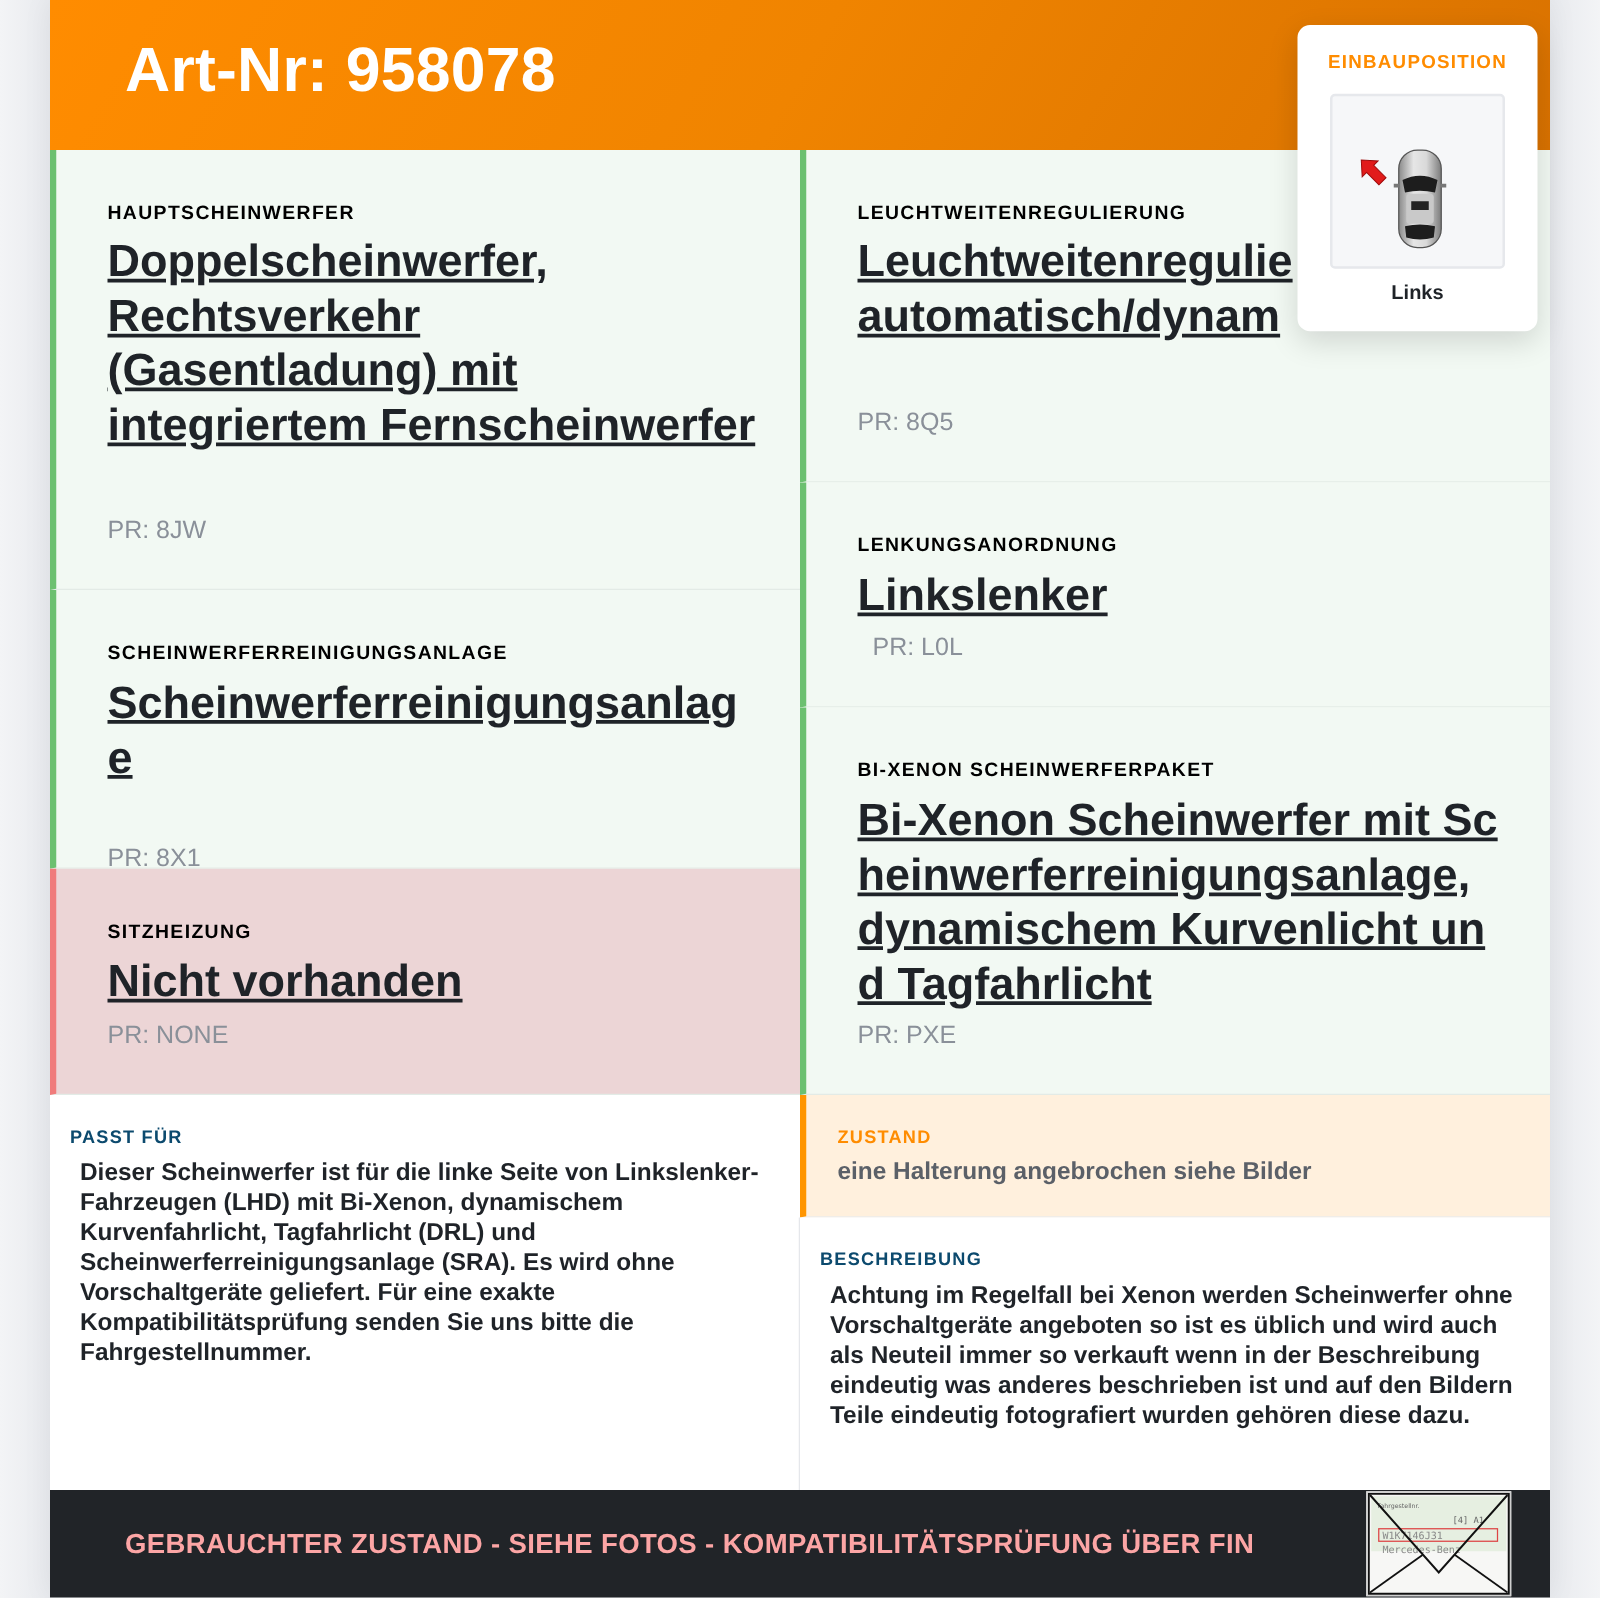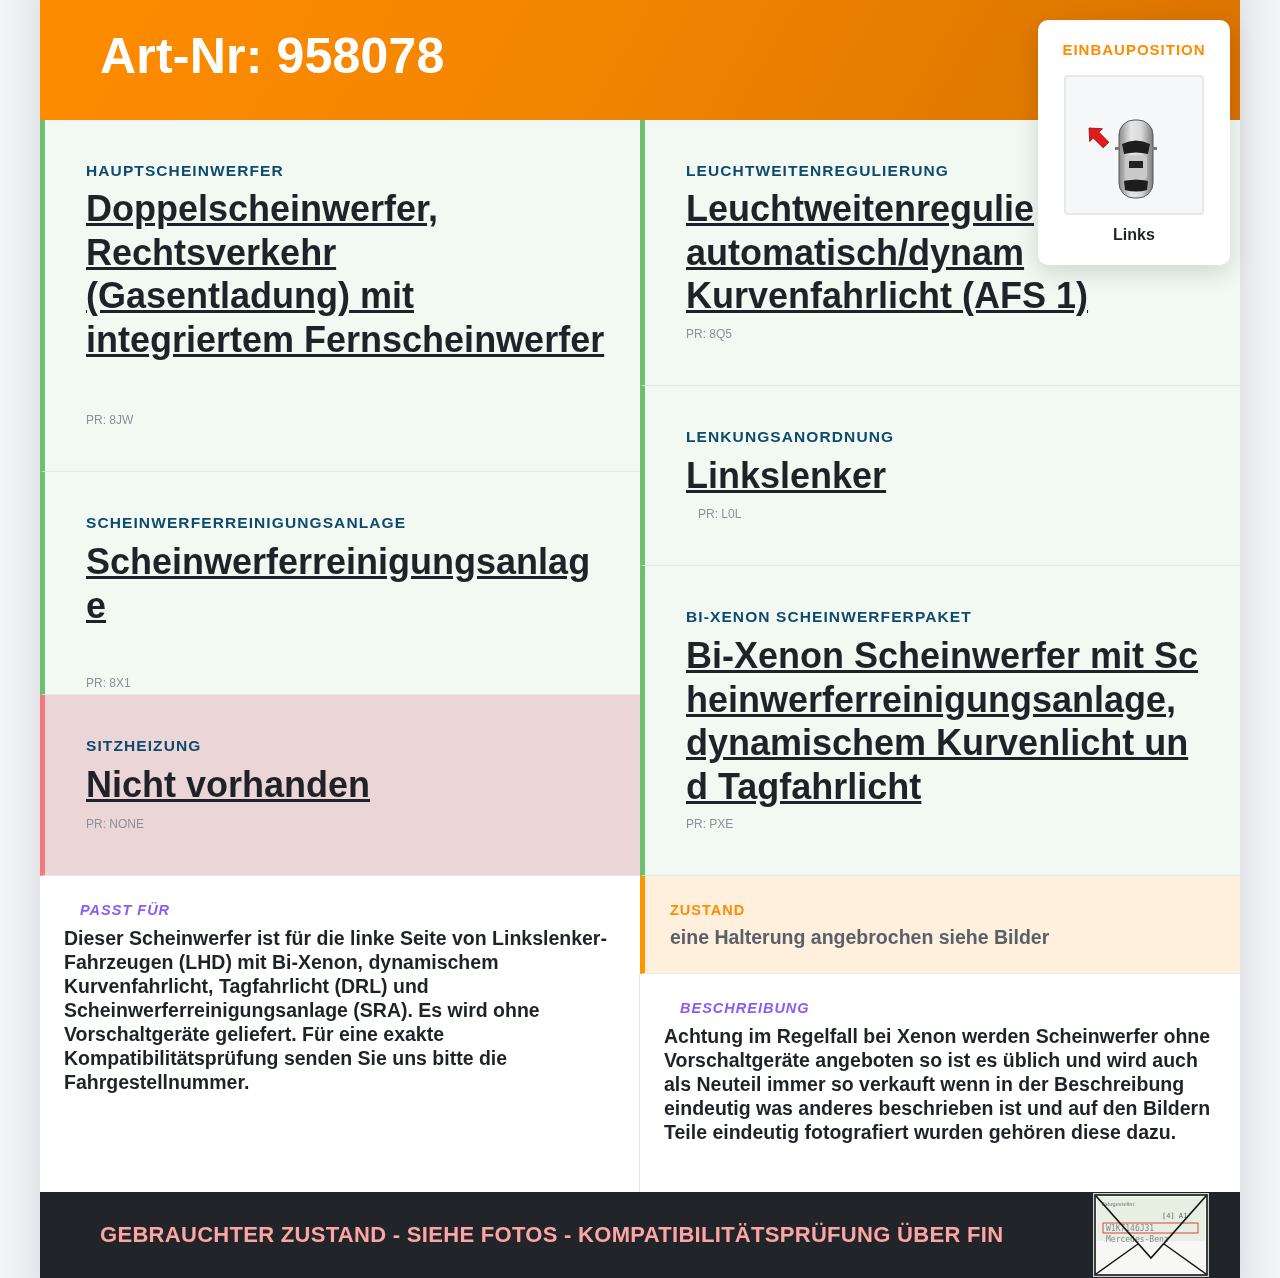--- a/index.html
+++ b/index.html
@@ -44,38 +44,38 @@
   }
   .feat {
     position: absolute; left: 0; width: 600px;
     background: #f2f9f3;
     border-left: 5px solid #6cc070;
     border-bottom: 1px solid #e3ebe6;
   }
   .feat.missing { background: #ecd5d6; border-left-color: #f07b7b; }
   .feat .cat {
     position: absolute; left: 41px;
-    font-size: 15.5px; font-weight: 700; letter-spacing: 1.1px; color: #0c4a6e;
+    font-size: 15.5px; font-weight: 700; letter-spacing: 1.1px; color: #000000;
   }
   .feat .val {
     position: absolute; left: 41px; width: 520px;
     font-size: 36px; font-weight: 700; color: #1f2328; line-height: 43.5px;
     word-break: break-all;
     text-decoration: underline;
   }
   .feat .pr {
     position: absolute; left: 41px;
-    font-size: 12px; color: #8a9099;
+    font-size: 20px; color: #8a9099;
   }
   .info {
     position: absolute; background: #ffffff;
   }
   .info .ilabel {
-    position: absolute; left: 40px;
-    font-size: 14.5px; font-weight: 700; letter-spacing: 1px; color: #8b5cf6; font-style: italic;
+    position: absolute; left: 16px;
+    font-size: 14.5px; font-weight: 700; letter-spacing: 1px; color: #0c4a6e;
   }
   .info .itext {
     position: absolute; left: 24px; width: 545px;
     font-size: 19.5px; font-weight: 700; color: #1f2328; line-height: 24px;
   }
   .zustand {
     position: absolute; left: 600px; top: 876px; width: 600px; height: 98px;
     background: #fff0dd; border-left: 5px solid #ff9500;
     border-bottom: 1px solid #ececec;
   }
@@ -161,21 +161,20 @@
     <div class="cat" style="top:42px;">SITZHEIZUNG</div>
     <div class="val" style="top:68px;">Nicht vorhanden</div>
     <div class="pr" style="top:122px;">PR: NONE</div>
   </div>
 
   <div class="feat" style="left:600px;top:120px;height:266px;">
     <div class="cat" style="top:42px;">LEUCHTWEITENREGULIERUNG</div>
     <div class="val" style="top:67px;width:540px;word-break:normal;">
       <div>Leuchtweitenregulie</div>
       <div>automatisch/dynam</div>
-      <div>Kurvenfahrlicht (AFS 1)</div>
     </div>
     <div class="pr" style="top:207px;">PR: 8Q5</div>
   </div>
 
   <div class="feat" style="left:600px;top:386px;height:180px;">
     <div class="cat" style="top:42px;">LENKUNGSANORDNUNG</div>
     <div class="val" style="top:68px;">Linkslenker</div>
     <div class="pr" style="top:121px;margin-left:12px;">PR: L0L</div>
   </div>
 

